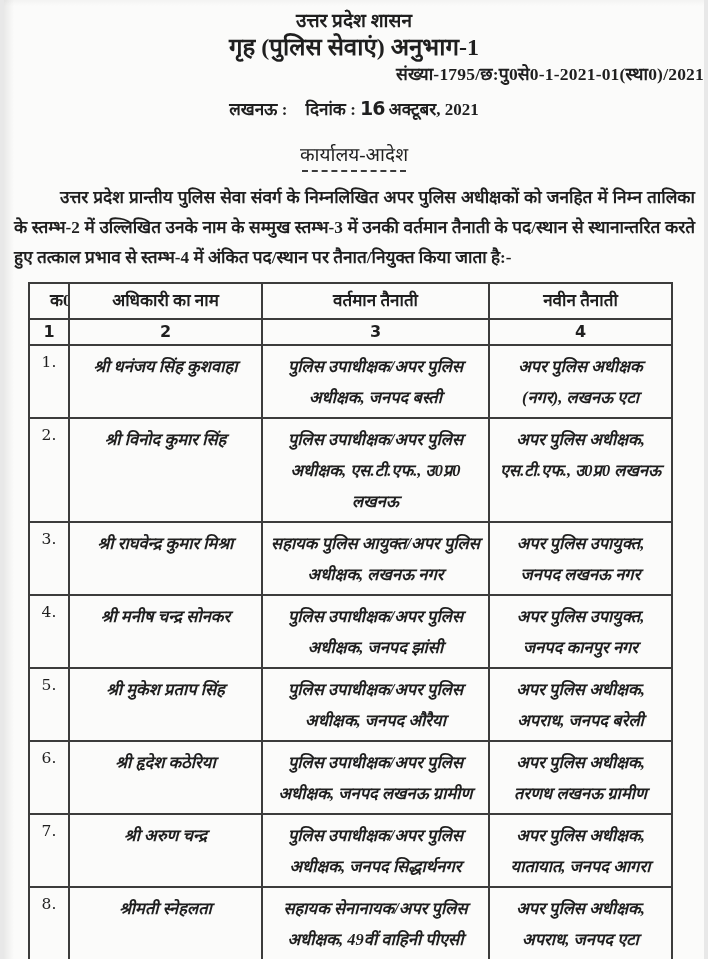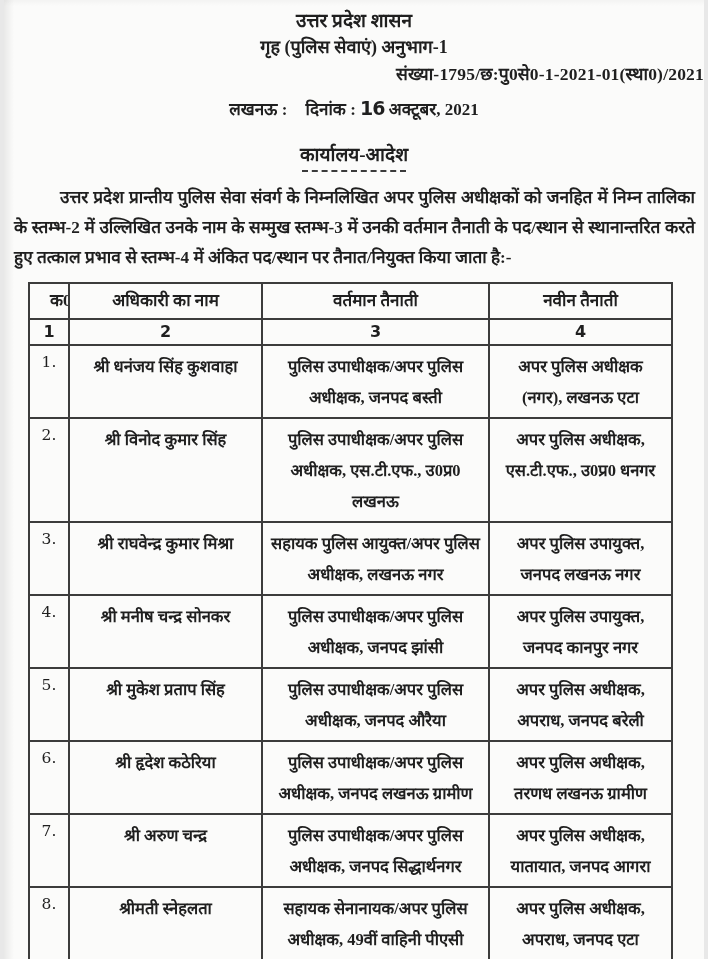--- a/index.html
+++ b/index.html
@@ -23,38 +23,38 @@
       linear-gradient(90deg, rgba(0,0,0,.07) 0px, rgba(0,0,0,0) 10px),
       linear-gradient(180deg, rgba(0,0,0,.03) 0px, rgba(0,0,0,0) 6px),
       var(--bg);
   }
   .doc-header{
     padding-top:7px;
     text-align:center;
     font-weight:bold;
   }
   .hdr-line1{font-size:19px;line-height:27px;}
-  .hdr-line2{font-size:18px;line-height:27px;}
+  .hdr-line2{font-size:24px;line-height:27px;}
   .hdr-line3{font-size:17.5px;line-height:27px;letter-spacing:.2px;text-align:right;}
   .hdr-line4{font-size:17px;line-height:40px;}
   .hdr-line4 .place{margin-right:14px;}
   .date-num{
     font-family:"DejaVu Sans","Liberation Sans",sans-serif;
     font-size:19px;
     font-weight:bold;
     letter-spacing:-1px;
   }
   .order-title-wrap{
     margin-top:13px;
     text-align:center;
   }
   .order-title{
     display:inline-block;
     font-size:19px;
-    font-weight:bold;
+    font-weight:normal;
     line-height:24px;
   }
   .title-rule{
     width:104px;
     margin:3px auto 0 auto;
     border-top:2.5px dashed #3a3a3a;
     height:0;
   }
   .intro{
     margin:11px 9px 5px 10px;
@@ -97,20 +97,21 @@
     font-family:"DejaVu Serif","Liberation Serif",serif;
     font-size:15.5px;
     padding-top:7px;
     text-align:center;
   }
   td.name,td.cur,td.new{
     font-size:16.5px;
     font-weight:600;
     padding:5px 8px 4px 8px;
     line-height:31px;
+    font-style:italic;
   }
   
   tr.r1{height:64px;}
   tr.r2{height:85px;}
   tr.r3{height:64px;}
   tr.r4{height:63px;}
   tr.r5{height:62px;}
   tr.r6{height:63px;}
   tr.r7{height:65px;}
   tr.r8{height:215px;}
@@ -162,21 +163,21 @@
       <tr class="r1">
         <td class="sno">1.</td>
         <td class="name">श्री धनंजय सिंह कुशवाहा</td>
         <td class="cur">पुलिस उपाधीक्षक/अपर पुलिस अधीक्षक, जनपद बस्ती</td>
         <td class="new">अपर पुलिस अधीक्षक (नगर), लखनऊ एटा</td>
       </tr>
       <tr class="r2">
         <td class="sno">2.</td>
         <td class="name">श्री विनोद कुमार सिंह</td>
         <td class="cur">पुलिस उपाधीक्षक/अपर पुलिस अधीक्षक, एस.टी.एफ., उ0प्र0 लखनऊ</td>
-        <td class="new">अपर पुलिस अधीक्षक, एस.टी.एफ., उ0प्र0 धनगर</td>
+        <td class="new">अपर पुलिस अधीक्षक, एस.टी.एफ., उ0प्र0 लखनऊ</td>
       </tr>
       <tr class="r3">
         <td class="sno">3.</td>
         <td class="name">श्री राघवेन्द्र कुमार मिश्रा</td>
         <td class="cur">सहायक पुलिस आयुक्त/अपर पुलिस अधीक्षक, लखनऊ नगर</td>
         <td class="new">अपर पुलिस उपायुक्त, जनपद लखनऊ नगर</td>
       </tr>
       <tr class="r4">
         <td class="sno">4.</td>
         <td class="name">श्री मनीष चन्द्र सोनकर</td>

